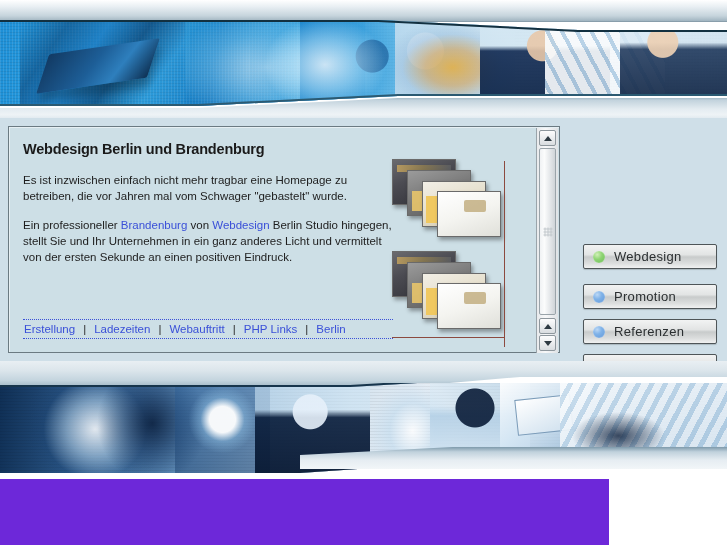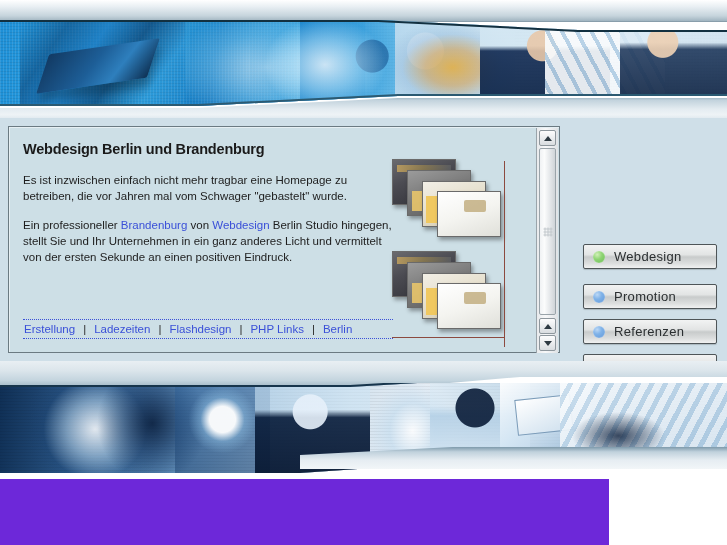--- a/index.html
+++ b/index.html
@@ -369,21 +369,21 @@
           <div class="shot s1"></div>
           <div class="shot s2"></div>
           <div class="shot s3"></div>
           <div class="shot s4"></div>
         </div>
         <div class="thumb-rule-v"></div>
         <div class="thumb-rule-h"></div>
       </div>
 
       <div class="linkrow">
-        <a href="#">Erstellung</a><span class="sep">|</span><a href="#">Ladezeiten</a><span class="sep">|</span><a href="#">Flashdesign</a><span class="sep">|</span><a href="#">PHP Links</a><span class="sep">|</span><a href="#">Berlin</a>
+        <a href="#">Erstellung</a><span class="sep">|</span><a href="#">Ladezeiten</a><span class="sep">|</span><a href="#">Webauftritt</a><span class="sep">|</span><a href="#">PHP Links</a><span class="sep">|</span><a href="#">Berlin</a>
       </div>
 
       <div class="scrollbar">
         <div class="sb-btn up-top">
           <span class="sb-arrow up"></span>
         </div>
         <div class="sb-track">
           <div class="sb-thumb">
             <div class="sb-grip"></div>
           </div>

